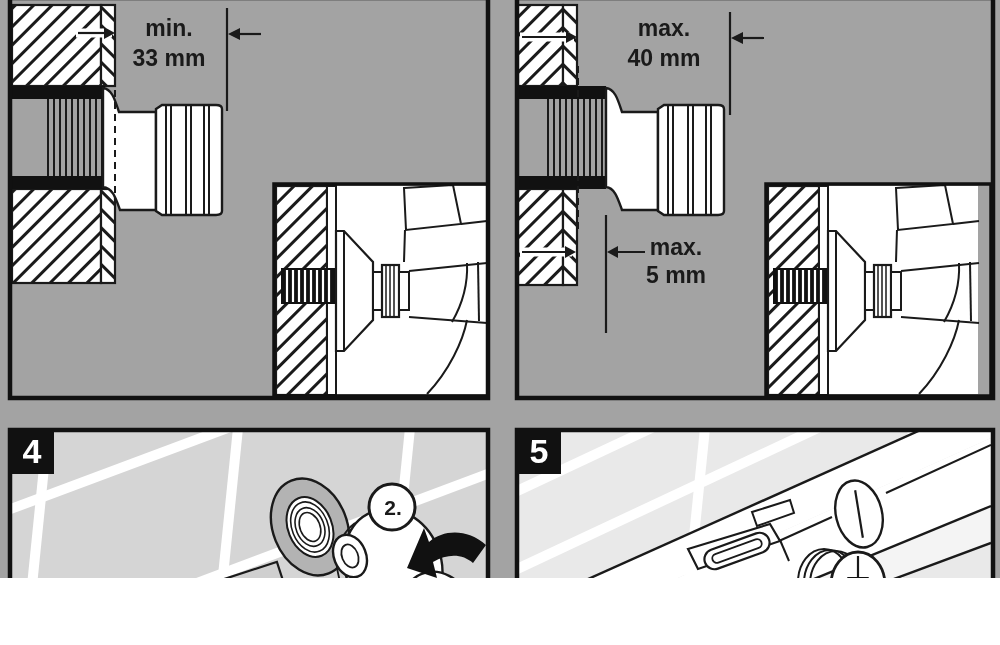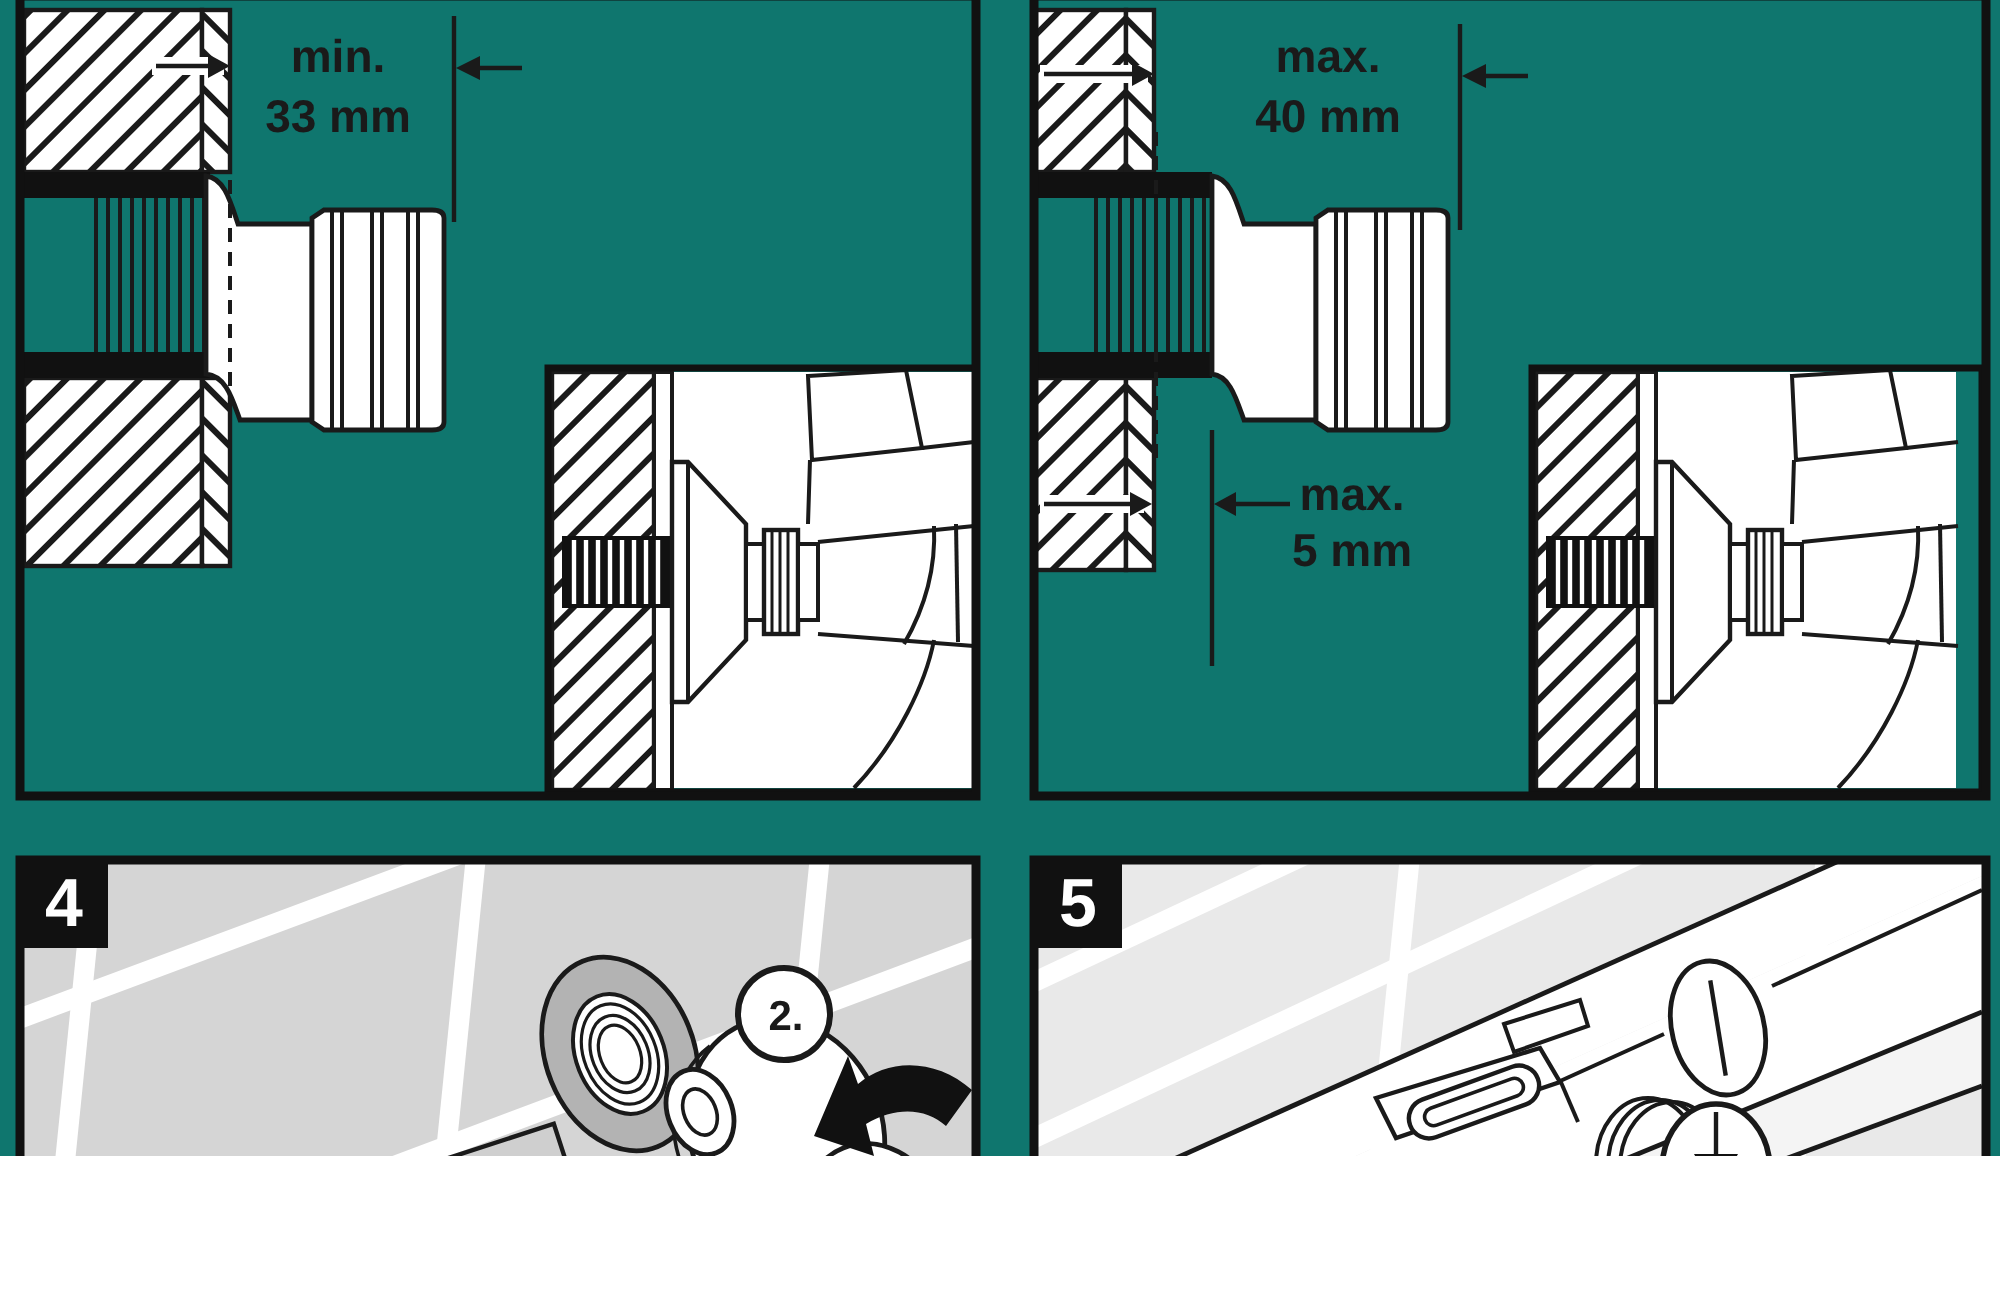--- a/index.html
+++ b/index.html
@@ -1,16 +1,16 @@
 <!DOCTYPE html>
 <html><head>
 <meta charset="utf-8">
 <style>
   html,body{margin:0;padding:0;background:#ffffff;}
-  .stage{position:relative;width:1000px;height:578px;background:#0f766e;overflow:hidden;
+  .stage{position:relative;width:1000px;height:578px;background:#a3a3a3;overflow:hidden;
          font-family:"Liberation Sans", sans-serif;}
   svg{display:block;}
   .ln{stroke:#1a1a1a;fill:none;}
   .fillw{fill:#ffffff;stroke:#1a1a1a;}
   .dim{font:700 23px "Liberation Sans", sans-serif;fill:#1a1a1a;text-anchor:middle;}
   .badge-num{font:700 34px "Liberation Sans", sans-serif;fill:#ffffff;text-anchor:middle;}
   .callout-num{font:700 21px "Liberation Sans", sans-serif;fill:#1a1a1a;text-anchor:middle;}
   .bord{fill:none;stroke:#111111;stroke-width:4.5;}
   .hA{fill:url(#hA);stroke:#1a1a1a;stroke-width:2.2;}
   .hB{fill:url(#hB);stroke:#1a1a1a;stroke-width:2.2;}

